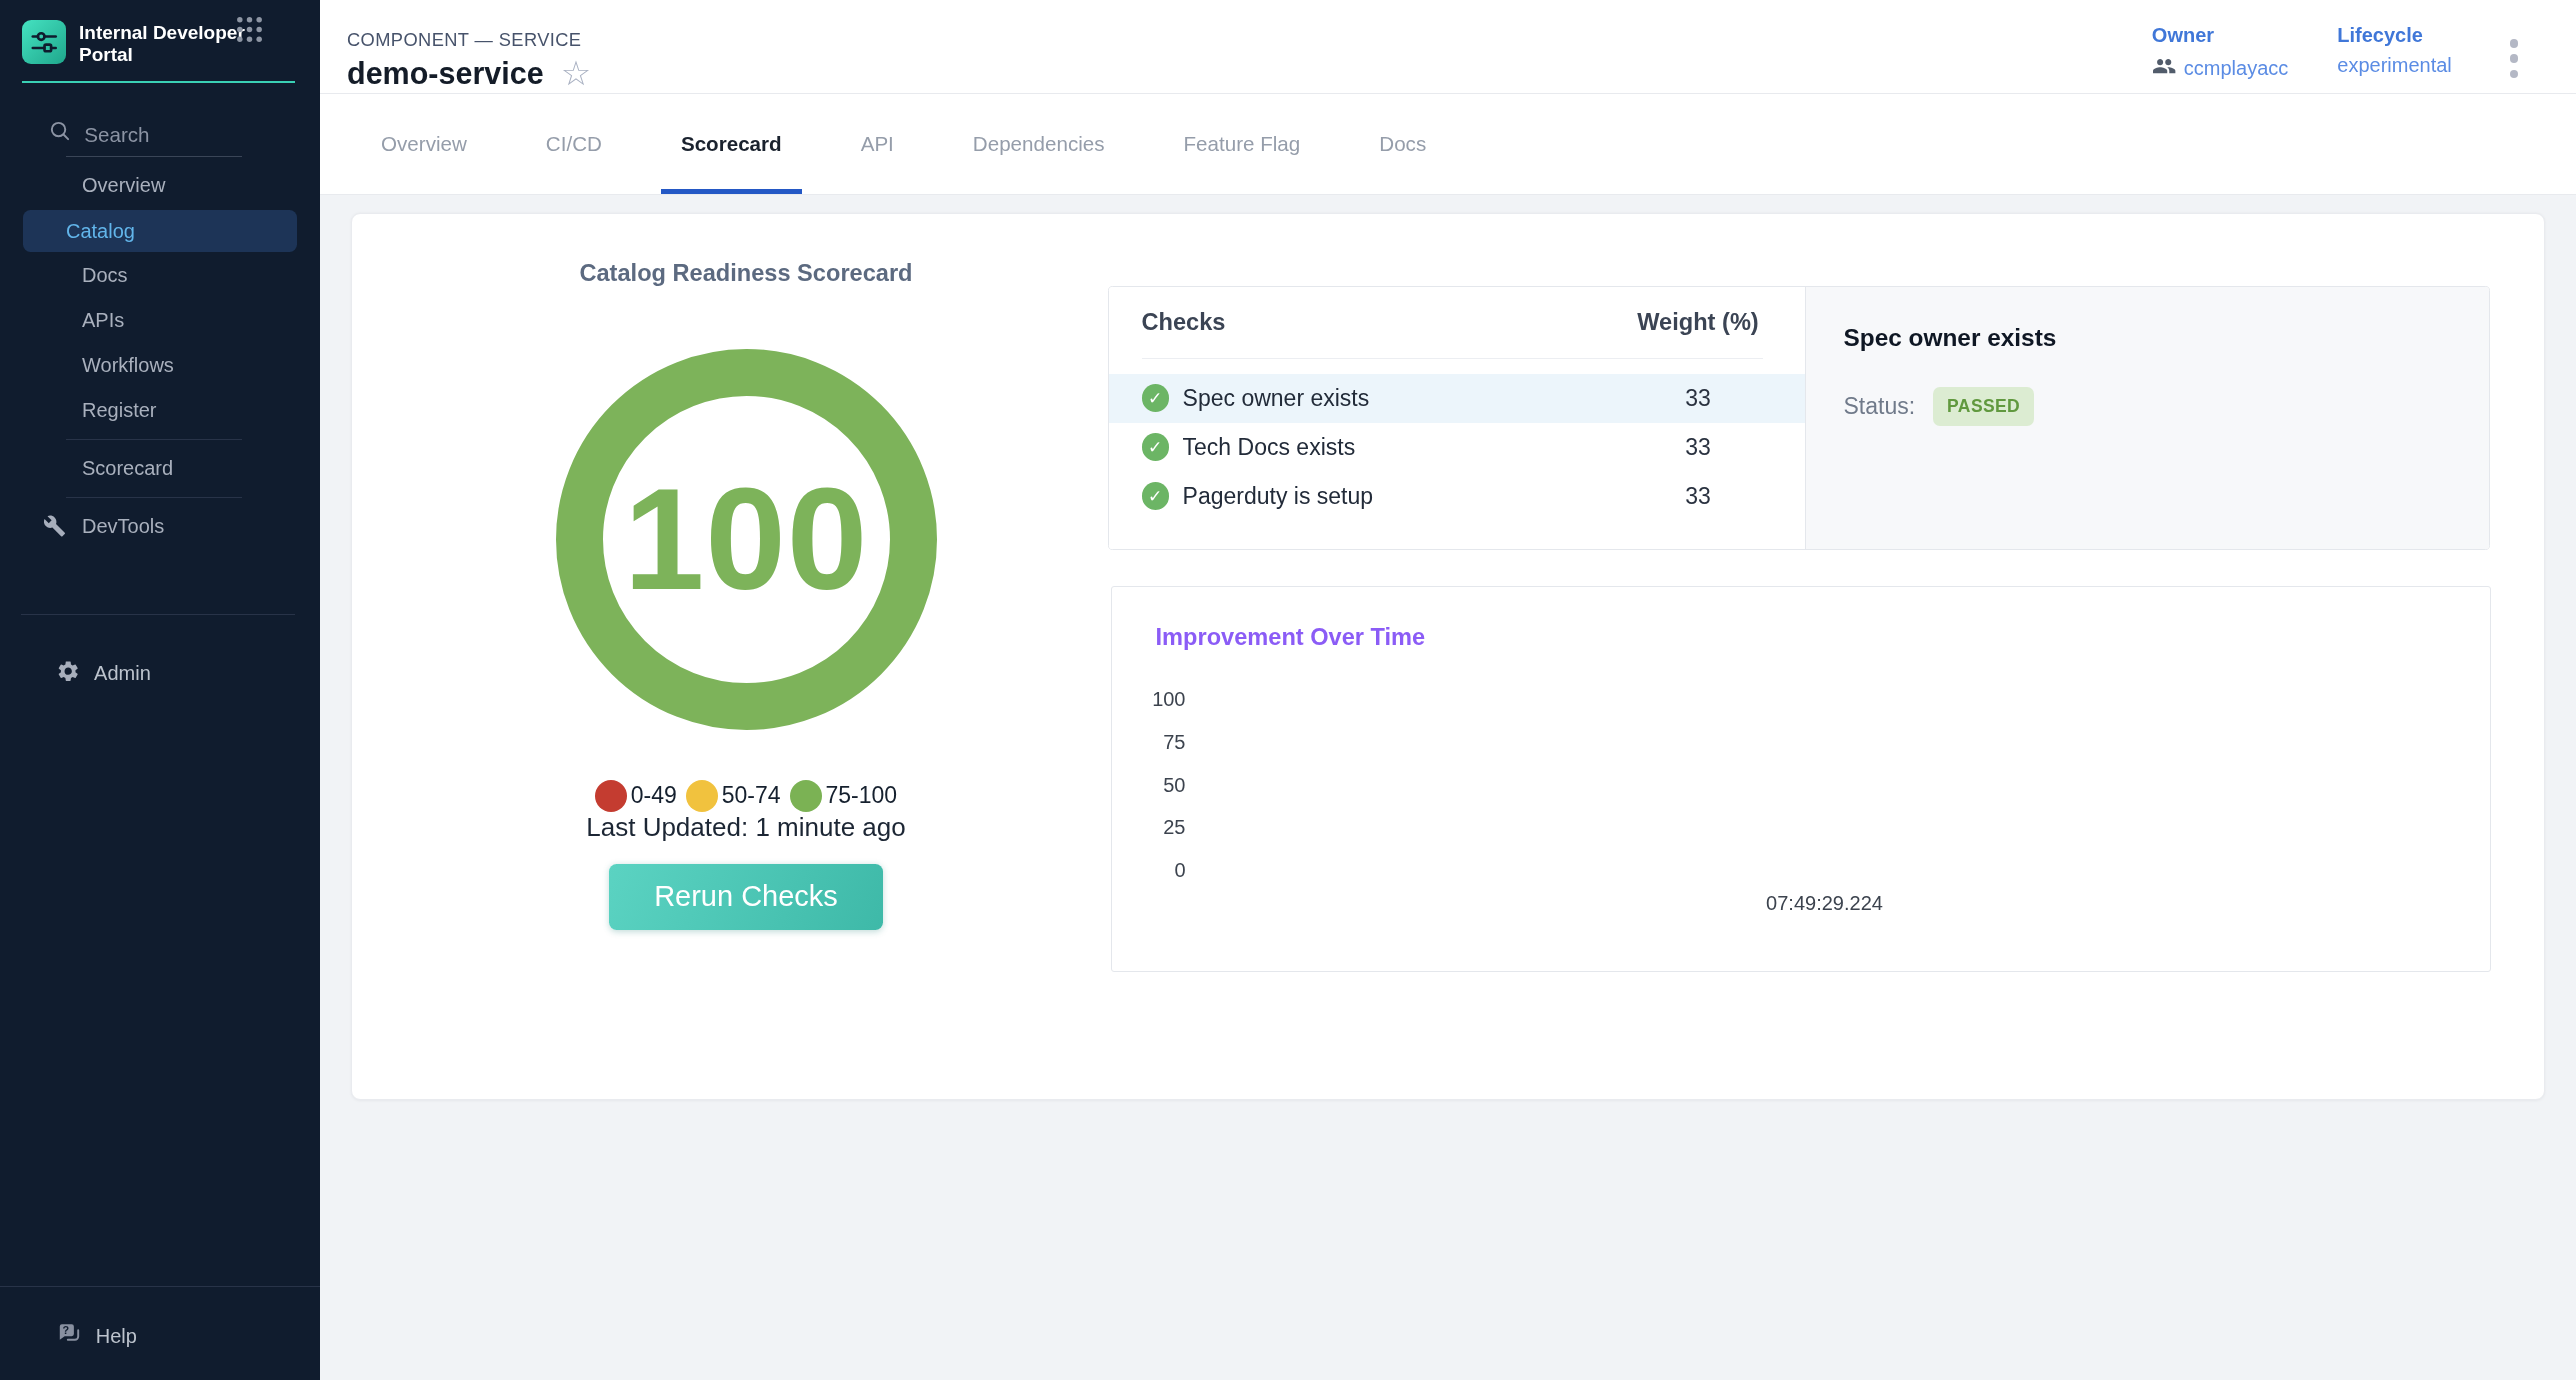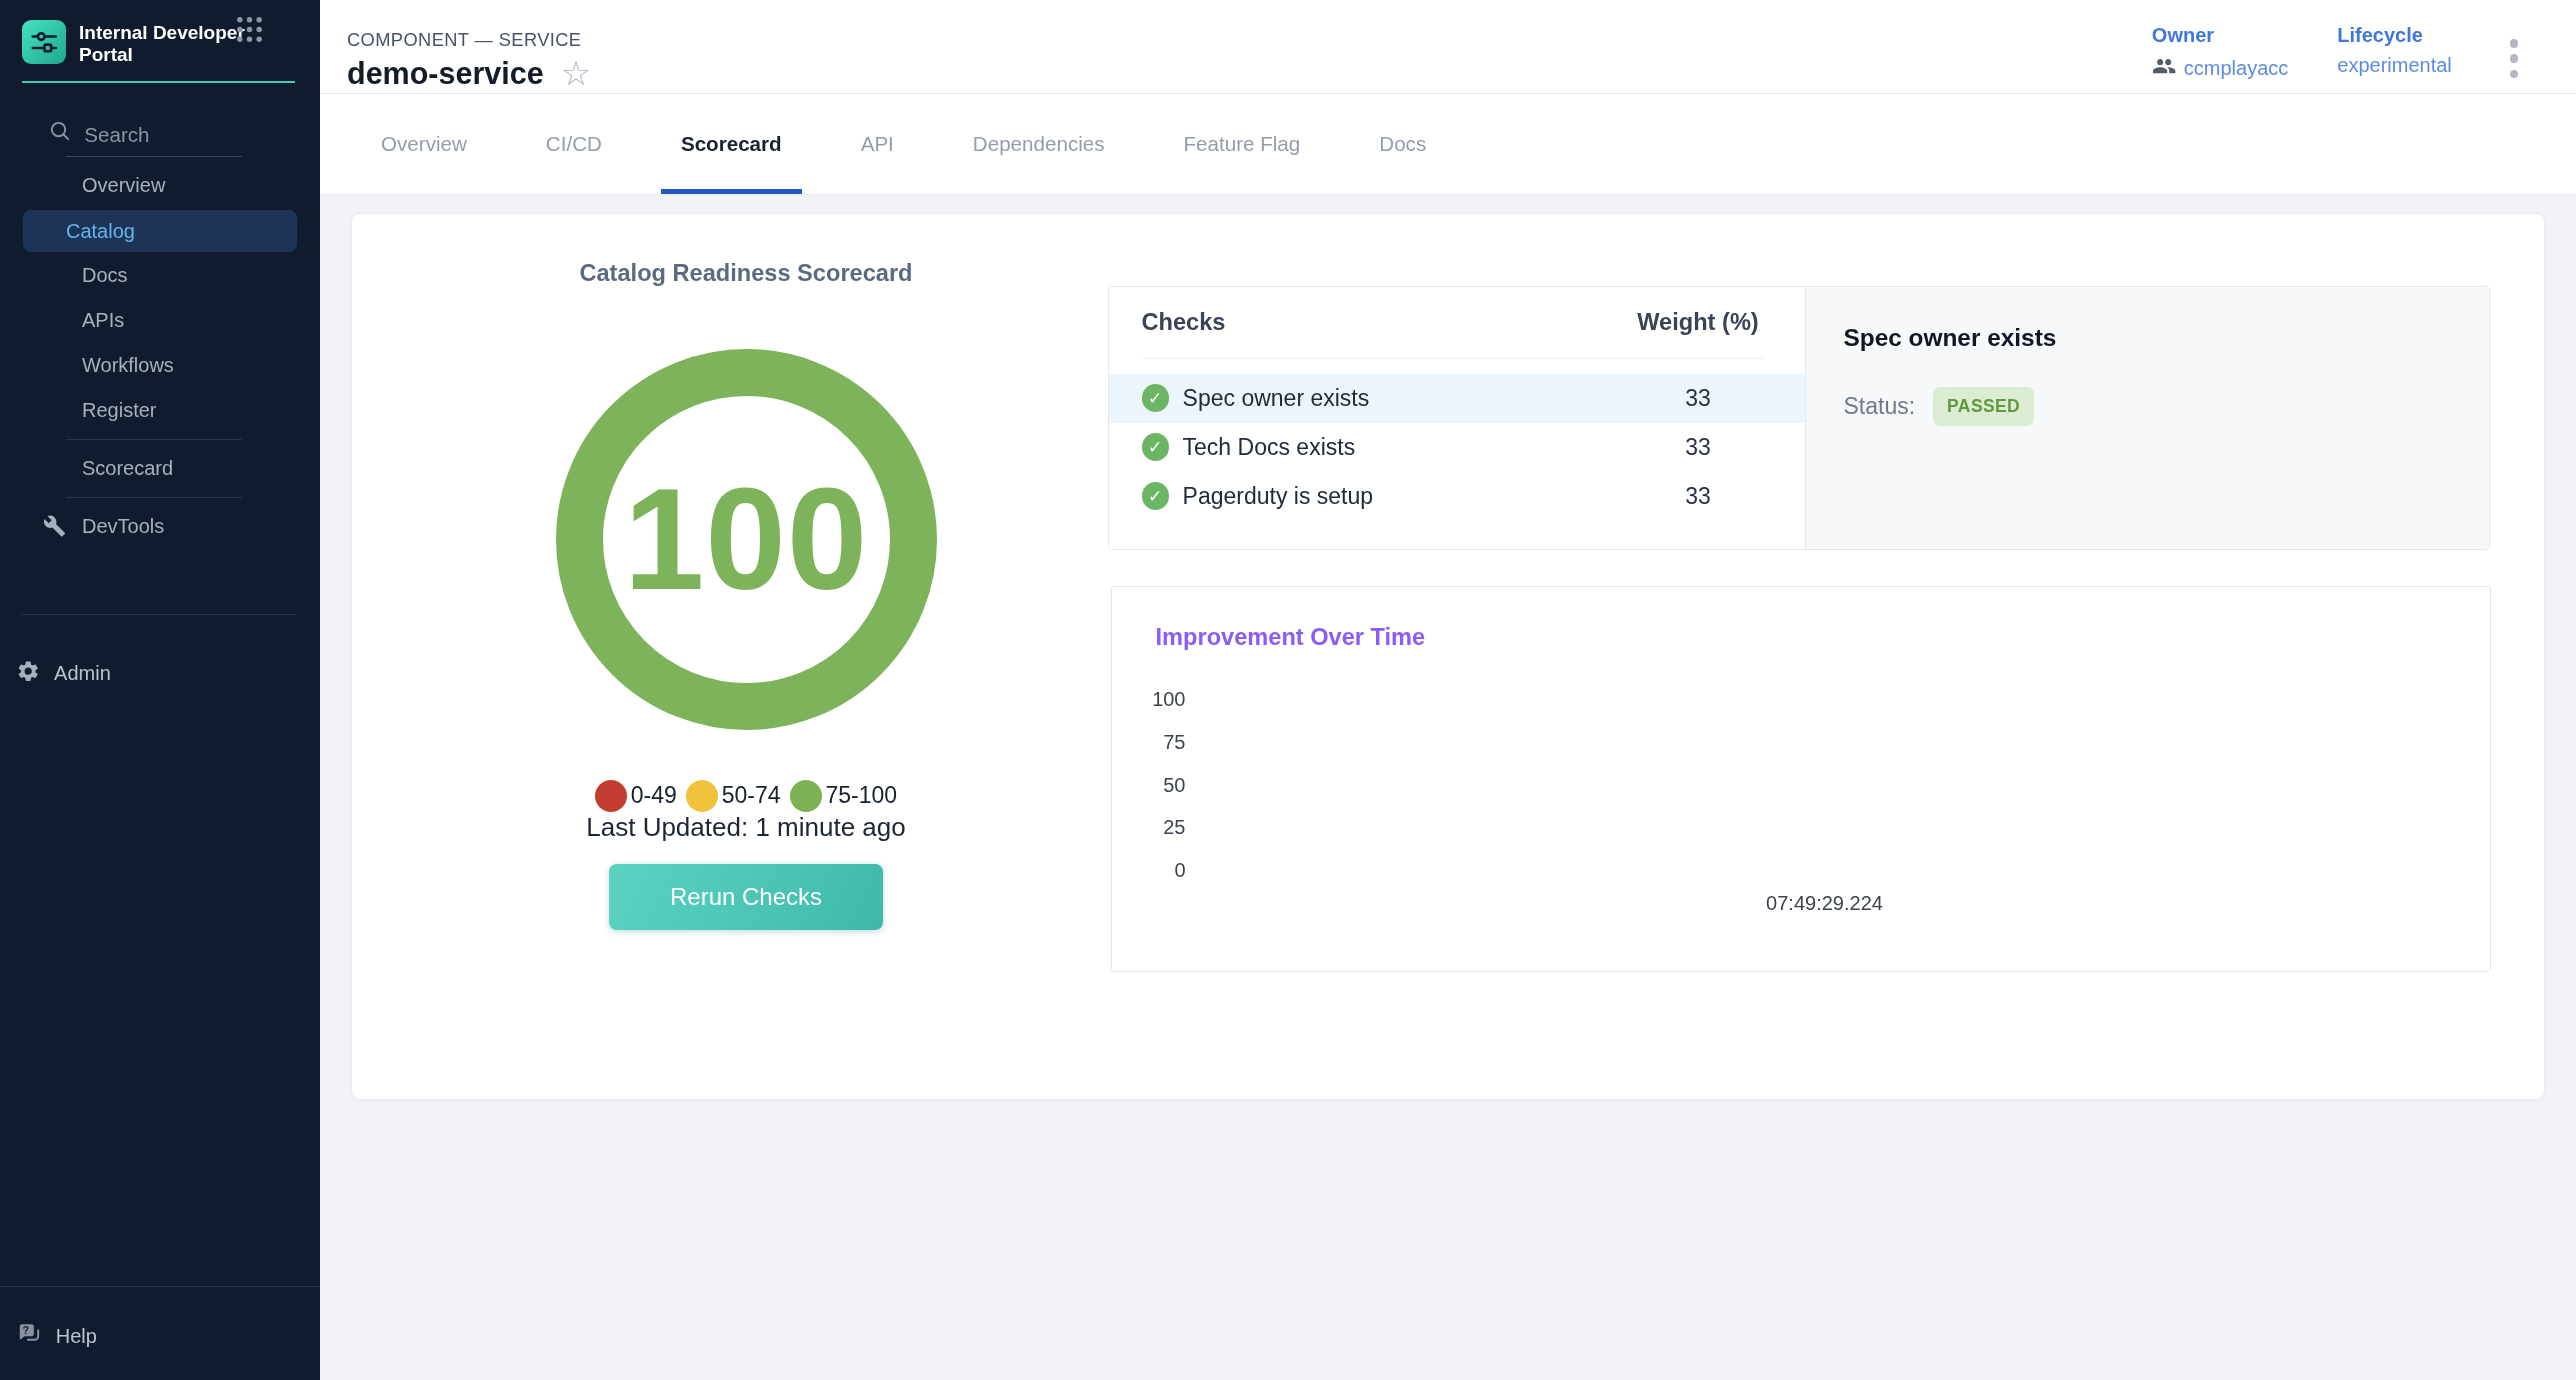--- a/index.html
+++ b/index.html
@@ -28,21 +28,21 @@
   .nav-item { position:relative; height:45px; line-height:45px; padding-left:82px;
     font-size:20px; color:#a9b0bd; cursor:pointer; }
   .nav-item.active { margin:1.5px 23px; height:42px; line-height:42px; padding-left:43px;
     background:#1d3457; color:#62b5ea; border-radius:7.6px; }
   .nav-divider { height:0.8px; background:#283348; margin:6.1px 78px 6.1px 66px; }
   .nav-item .item-icon { position:absolute; left:43px; top:50%; transform:translateY(-50%);
     display:flex; }
 
   .admin-divider { position:absolute; top:614px; left:21.3px; width:274px; height:0.8px; background:#283348; }
   .side-row { position:absolute; left:0; right:0; height:43px; display:flex; align-items:center;
-    gap:13.7px; padding-left:16px; font-size:20px; color:#bcc3cd; cursor:pointer; }
+    gap:13.7px; padding-left:56px; font-size:20px; color:#bcc3cd; cursor:pointer; }
   .admin-row { top:652px; }
   .help-divider { position:absolute; top:1286px; left:0; right:0; height:0.8px; background:#283348; }
   .help-row { top:1315px; }
 
   
   .main { position:absolute; left:320px; top:0; width:2256px; height:1380px; }
 
   .topbar { height:94px; background:#ffffff; border-bottom:0.8px solid #e8eaee;
     display:flex; justify-content:space-between; padding:0 53px 0 27px; }
   .title-block { padding-top:29px; }
@@ -72,21 +72,21 @@
     flex-direction:column; align-items:center; }
   .score-title { margin-top:46px; font-size:23.6px; font-weight:600; color:#5c6a80; }
   .ring { margin-top:62px; width:381px; height:381px; border:47px solid #7db35a;
     border-radius:50%; display:flex; align-items:center; justify-content:center; }
   .score-number { font-size:145px; font-weight:700; color:#7db35a; letter-spacing:0.8px; }
   .legend { margin-top:50px; display:flex; align-items:center; gap:9.1px; }
   .legend-item { display:flex; align-items:center; gap:3.8px; font-size:23px; color:#15202e; }
   .legend-dot { width:32px; height:32px; border-radius:50%; }
   .updated { font-size:26px; color:#1c2634; }
   .rerun-btn { margin-top:21.3px; width:274px; height:66px; border:none; border-radius:7.6px;
-    background:linear-gradient(115deg,#5bd3c2,#3eb9a8); color:#ffffff; font-size:24px;
+    background:linear-gradient(115deg,#5bd3c2,#3eb9a8); color:#ffffff; font-size:29px;
     font-weight:500; font-family:inherit; cursor:pointer; box-shadow:0 1.5px 6.1px rgba(20,120,110,.25); }
 
   
   .checks-row { position:absolute; left:756px; top:72px; width:1382px; height:264px;
     display:flex; border:0.8px solid #e4e7ec; border-radius:4.6px; overflow:hidden; }
   .checks-card { width:697px; background:#ffffff; border-right:0.8px solid #e4e7ec; }
   .checks-head { display:flex; justify-content:space-between; align-items:center;
     height:72px; margin:0 42px 0 33px; border-bottom:0.8px solid #eceef2; }
   .h-label { font-size:23.6px; font-weight:700; color:#3b4454; }
   .h-weight { width:129px; text-align:center; font-size:23.6px; font-weight:700; color:#3b4454; }

